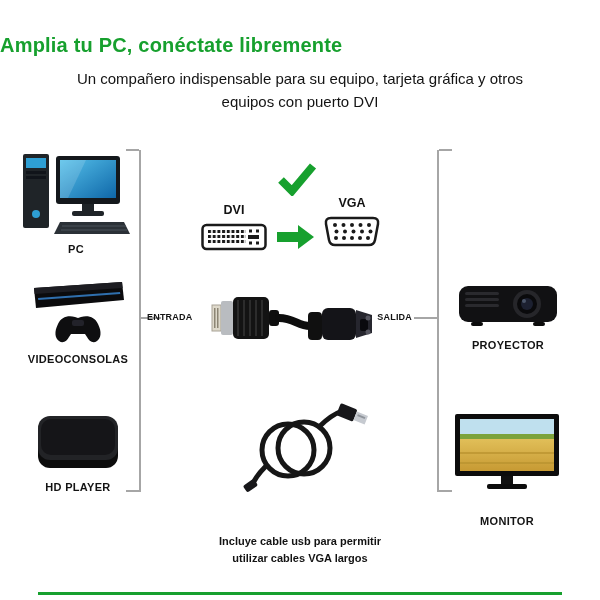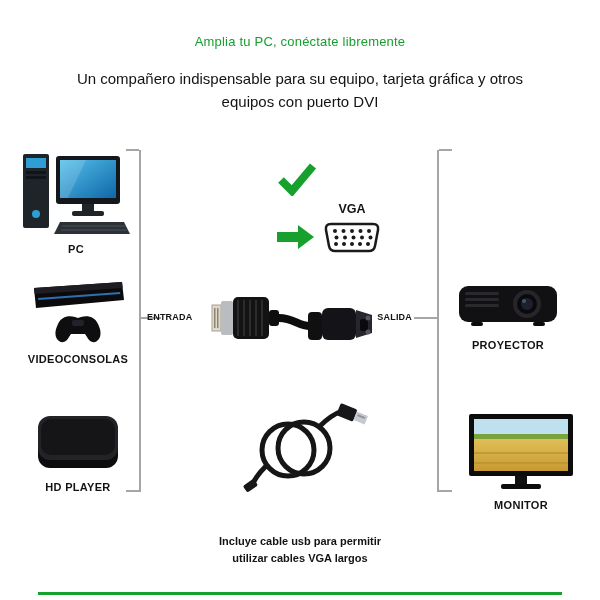--- a/index.html
+++ b/index.html
@@ -1,20 +1,20 @@
 <!DOCTYPE html>
 <html><head>
 <meta charset="utf-8">
 <style>
   * { margin:0; padding:0; box-sizing:border-box; }
   :root { --green:#17a02e; --ink:#161616; --line:#a6a6a6; }
   body { font-family:"Liberation Sans", sans-serif; background:#ffffff; }
   .canvas { position:relative; width:600px; height:600px; background:#fff; overflow:hidden; }
   .abs { position:absolute; }
-  .title { width:100%; text-align:center; font-size:13px; font-weight:normal; color:var(--green); letter-spacing:.2px; }
+  .title { width:100%; text-align:left; font-size:20px; font-weight:bold; color:var(--green); letter-spacing:.2px; }
   .subtitle { text-align:center; font-size:15px; font-weight:normal; color:#131313; line-height:1.5; }
   .figure { display:flex; flex-direction:column; align-items:center; }
   .figure .lbl { font-size:11px; font-weight:bold; color:#131313; margin-top:5px; letter-spacing:.3px; text-align:center; }
   .conn-group { display:flex; flex-direction:column; align-items:center; }
   .conn-lbl { font-size:12.5px; font-weight:bold; color:#131313; text-align:center; margin-bottom:3px; }
   .port-lbl { font-size:9px; font-weight:bold; color:#131313; letter-spacing:.2px; }
   .line { background:var(--line); }
   .note { text-align:center; font-size:11px; font-weight:bold; color:#131313; line-height:1.55; }
   .rule { background:var(--green); }
 </style>
@@ -81,21 +81,21 @@
       <circle cx="70" cy="26" r="14" fill="#26262a"></circle>
       <circle cx="70" cy="26" r="10" fill="#0a0a0c"></circle>
       <circle cx="70" cy="26" r="6" fill="#1c2030"></circle>
       <circle cx="67" cy="23" r="2" fill="#4a5468"></circle>
       <rect x="14" y="44" width="12" height="4" rx="2" fill="#0c0c0c"></rect>
       <rect x="76" y="44" width="12" height="4" rx="2" fill="#0c0c0c"></rect>
     </svg>
     <div class="lbl">PROYECTOR</div>
   </div>
 
-  <div class="abs figure" style="left:464px; top:412px; width:114px;">
+  <div class="abs figure" style="left:450px; top:412px; width:114px;gap:16px;">
     <svg width="108" height="82" viewBox="0 0 108 82">
       <defs>
         <linearGradient id="fieldG" x1="0" y1="0" x2="0" y2="1">
           <stop offset="0" stop-color="#e3c25c"></stop>
             <stop offset="1" stop-color="#c79a33"></stop>
         </linearGradient>
       </defs>
       <rect x="2" y="2" width="104" height="62" rx="2" fill="#0c0c0c"></rect>
       <rect x="7" y="7" width="94" height="52" fill="#bfe0ee"></rect>
       <rect x="7" y="24" width="94" height="35" fill="url(#fieldG)"></rect>
@@ -118,26 +118,43 @@
   <div class="abs line" style="left:439px; top:490px; width:13px; height:2px;"></div>
   <div class="abs line" style="left:414px; top:317px; width:23px; height:2px;"></div>
 
   <div class="abs port-lbl" style="left:147px; top:312px;">ENTRADA</div>
   <div class="abs port-lbl" style="left:370px; top:312px; width:42px; text-align:right;">SALIDA</div>
 
   <svg class="abs" style="left:277px; top:162px;" width="40" height="34" viewBox="0 0 40 34">
     <path d="M4 18 L15 29 L36 4" fill="none" stroke="#17a02e" stroke-width="8"></path>
   </svg>
 
+  <div class="abs conn-group" style="left:200px; top:203px; width:68px;">
+    <div class="conn-lbl">DVI</div>
+    <svg width="66" height="34" viewBox="0 0 66 34">
+      <defs>
+        <pattern id="dviPins" x="7" y="10" width="4.7" height="5" patternUnits="userSpaceOnUse">
+          <rect width="3" height="3" fill="#1a1a1a"></rect>
+        </pattern>
+      </defs>
+      <rect x="1.5" y="5" width="63" height="24" rx="4" fill="#ffffff" stroke="#1a1a1a" stroke-width="2.5"></rect>
+      <rect x="7" y="10" width="37.6" height="13.2" fill="url(#dviPins)"></rect>
+      <rect x="47" y="15" width="11" height="4" fill="#1a1a1a"></rect>
+      <rect x="48" y="9.5" width="3" height="3" fill="#1a1a1a"></rect>
+      <rect x="55" y="9.5" width="3" height="3" fill="#1a1a1a"></rect>
+      <rect x="48" y="21.5" width="3" height="3" fill="#1a1a1a"></rect>
+      <rect x="55" y="21.5" width="3" height="3" fill="#1a1a1a"></rect>
+    </svg>
+  </div>
 
   <svg class="abs" style="left:277px; top:224px;" width="38" height="26" viewBox="0 0 38 26">
     <polygon points="0,8 21,8 21,1 37,13 21,25 21,18 0,18" fill="#17a02e"></polygon>
   </svg>
 
-  <div class="abs conn-group" style="left:322px; top:202px; width:60px;">
+  <div class="abs conn-group" style="left:322px; top:196px; width:60px;">
     <div class="conn-lbl">VGA</div>
     <svg width="60" height="36" viewBox="0 0 60 36">
       <path d="M9 5 h42 q6 0 5 6 l-3 16 q-1 5 -6 5 h-34 q-5 0 -6 -5 l-3 -16 q-1 -6 5 -6 z" fill="#ffffff" stroke="#1a1a1a" stroke-width="2.5"></path>
       <g fill="#1a1a1a">
         <circle cx="13" cy="12" r="2"></circle>
           <circle cx="21.5" cy="12" r="2"></circle>
           <circle cx="30" cy="12" r="2"></circle>
           <circle cx="38.5" cy="12" r="2"></circle>
           <circle cx="47" cy="12" r="2"></circle>
         <circle cx="14.5" cy="18.5" r="2"></circle>

